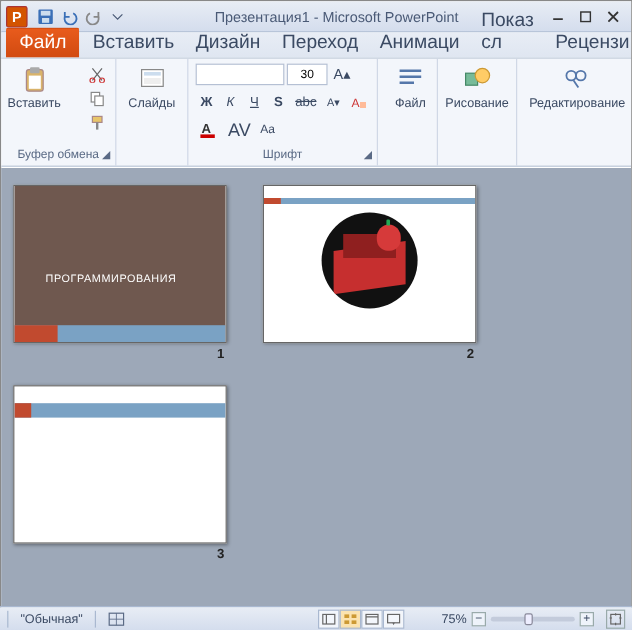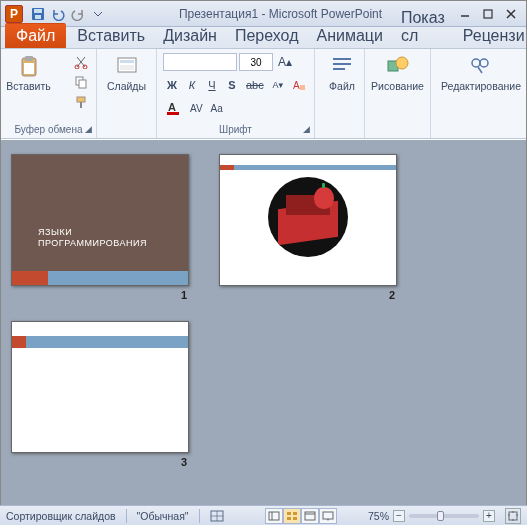--- a/index.html
+++ b/index.html
@@ -228,21 +228,21 @@
             </svg>
           </div>
       </div>
       <div class="row">
         <div class="fbtn">
             <svg width="16" height="14">
               <text x="2" y="10" font-size="11" fill="#333" font-weight="bold">A</text>
               <rect x="1" y="11" width="12" height="3" fill="#c00"></rect>
             </svg>
           </div>
-        <div class="fbtn" style="font-size:10px">AV</div>
+        <div class="fbtn" style="font-size:15px">AV</div>
         <div class="fbtn" style="font-size:10px">Aa</div>
       </div>
     </div>
     <div class="group-label"><span>Шрифт</span><span class="launcher">◢</span></div>
   </div>
 
   <div class="group" style="width:50px">
     <div class="group-body">
       <div class="big-btn">
         <div class="ic">
@@ -290,21 +290,20 @@
   </div>
 </div>
 
 <div class="workspace">
   <div class="slides-wrap">
 
     <div class="slide-cell">
       <div class="slide-thumb">
         <div class="s1-bg"></div>
         <div class="s1-title">
-          <div>ЯЗЫКИ</div>
           <div>ПРОГРАММИРОВАНИЯ</div>
         </div>
         <div class="s1-bar"></div>
       </div>
       <div class="slide-num">1</div>
     </div>
 
     <div class="slide-cell">
       <div class="slide-thumb">
         <div class="s-top"></div>
@@ -320,21 +319,20 @@
     <div class="slide-cell">
       <div class="slide-thumb">
         <div class="s-top" style="top:14px; height:12px"></div>
       </div>
       <div class="slide-num">3</div>
     </div>
   </div>
 </div>
 
 <div class="statusbar">
-  <span>Сортировщик слайдов</span>
   <div class="status-sep"></div>
   <span>"Обычная"</span>
   <div class="status-sep"></div>
   <span>
       <svg width="14" height="12">
         <rect x="1" y="1" width="12" height="10" fill="none" stroke="#5a6a85"></rect>
         <path d="M1 6 H13 M7 1 V11" stroke="#5a6a85" stroke-width="0.7"></path>
       </svg>
     </span>
 

